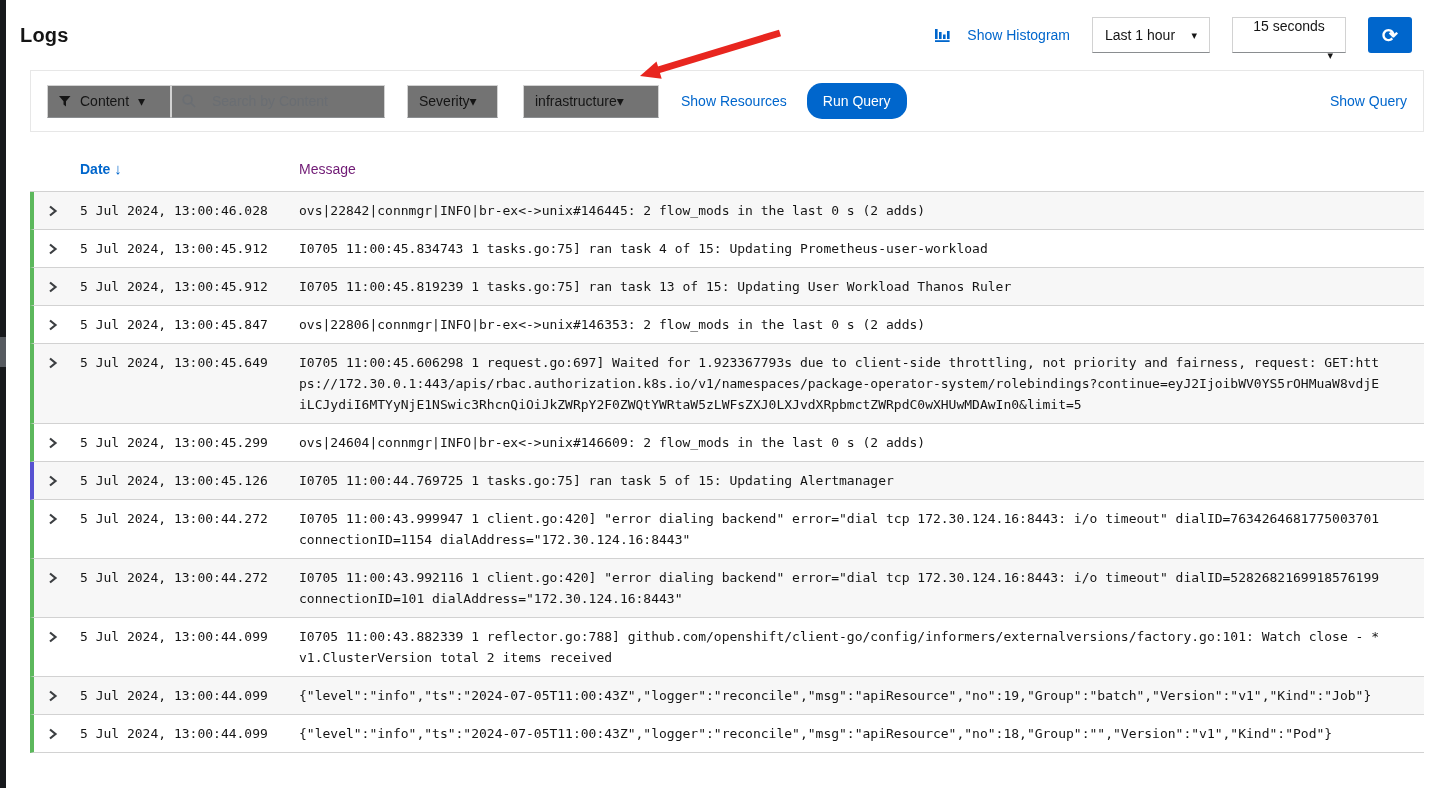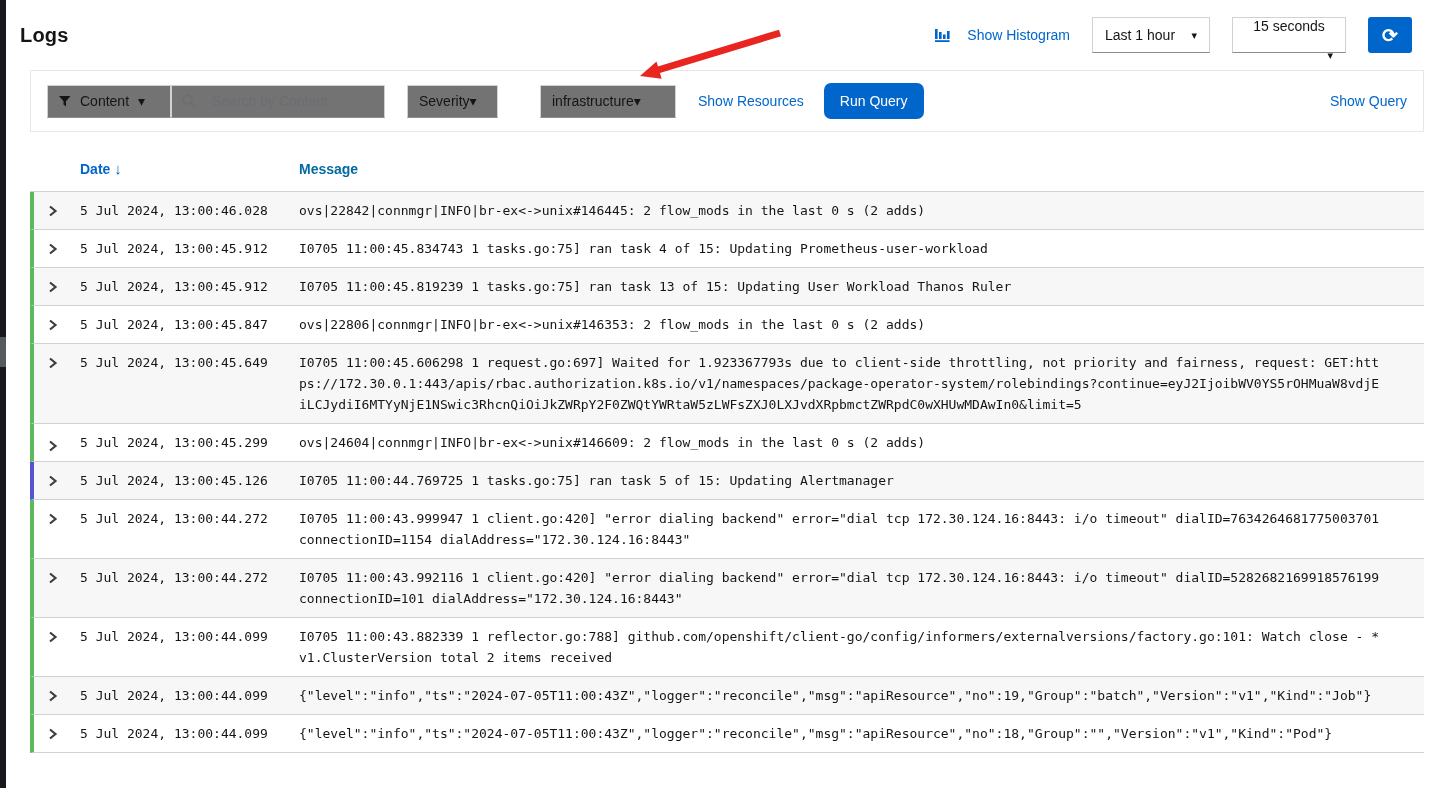--- a/index.html
+++ b/index.html
@@ -33,35 +33,35 @@
   .filter-card {
     margin:0 8px 0 30px; height:62px; border:1px solid #e7e7e7; background:#fff;
     display:flex; align-items:center; padding:0 16px;
   }
   .pf-control { height:33px; background:#737373; border:1px solid #d2d2d2; border-bottom-color:#8a8d90; }
   .sel-content { width:124px; display:inline-flex; align-items:center; gap:9px; padding:0 11px; cursor:pointer; }
   .search-wrap { width:214px; display:inline-flex; align-items:center; gap:16px; padding:0 10px; }
   .search-wrap input { border:none; outline:none; width:100%; font:14px "Liberation Sans",sans-serif; color:#151515; background:transparent; }
   .search-wrap input::placeholder { color:#6a6e73; }
   .sel-severity { width:91px; margin-left:22px; display:inline-flex; align-items:center; padding:0 11px; cursor:pointer; }
-  .sel-namespace { width:136px; margin-left:42px; display:inline-flex; align-items:center; padding:0 11px; cursor:pointer; }
+  .sel-namespace { width:136px; margin-left:25px; display:inline-flex; align-items:center; padding:0 11px; cursor:pointer; }
   .lnk-resources { margin-left:22px; }
   .btn-run {
-    margin-left:20px; height:36px; padding:0 16px; border:none; border-radius:7px;
+    margin-left:20px; height:36px; padding:0 16px; border:none; border-radius:15px;
     background:#0066cc; color:#fff; font:14px "Liberation Sans",sans-serif; cursor:pointer;
   }
   .lnk-showquery { margin-left:auto; }
 
   
   .log-table { margin:0 8px 0 30px; }
   .thead { display:flex; align-items:center; height:60px; padding-top:14px; border-bottom:1px solid #d2d2d2; }
   .th-spacer { width:50px; flex:none; }
   .th-date { width:219px; flex:none; font-weight:700; color:#0066cc; display:flex; align-items:center; gap:4px; cursor:pointer; }
   .th-date .sort { font-size:15px; font-weight:700; }
-  .th-message { font-weight:700; color:#0369a1; }
+  .th-message { font-weight:400; color:#701a75; }
 
   .row { display:flex; border-left:4px solid #5cb85c; border-bottom:1px solid #d2d2d2; padding:8px 0; background:#fff; }
   .row.striped { background:#f7f7f7; }
   .expander { width:46px; flex:none; padding-left:13px; padding-top:4px; cursor:pointer; }
   .cell-date, .cell-msg { font-family:"DejaVu Sans Mono","Liberation Mono",monospace; font-size:13px; line-height:21px; color:#151515; }
   .cell-date { width:219px; flex:none; white-space:nowrap; }
   .cell-msg { flex:1; padding-right:44px; word-break:break-all; }
 
   
   .anno-arrow { position:absolute; left:600px; top:18px; width:200px; height:70px; z-index:9; pointer-events:none; }
@@ -199,21 +199,21 @@
     <div class="expander">
       <span>
         <svg width="11" height="14" viewBox="0 0 11 14">
               <polyline points="3,2.5 8.5,7 3,11.5" fill="none" stroke="#3c3f42" stroke-width="2.2"></polyline>
             </svg>
       </span>
     </div>
     <div class="cell-date">5 Jul 2024, 13:00:45.649</div>
     <div class="cell-msg">I0705 11:00:45.606298 1 request.go:697] Waited for 1.923367793s due to client-side throttling, not priority and fairness, request: GET:https://172.30.0.1:443/apis/rbac.authorization.k8s.io/v1/namespaces/package-operator-system/rolebindings?continue=eyJ2IjoibWV0YS5rOHMuaW8vdjEiLCJydiI6MTYyNjE1NSwic3RhcnQiOiJkZWRpY2F0ZWQtYWRtaW5zLWFsZXJ0LXJvdXRpbmctZWRpdC0wXHUwMDAwIn0&amp;limit=5</div>
   </div>
-      <div class="row" style="border-left-color: rgb(92, 184, 92); align-items: flex-end;">
+      <div class="row" style="border-left-color: rgb(92, 184, 92);">
     <div class="expander">
       <span>
         <svg width="11" height="14" viewBox="0 0 11 14">
               <polyline points="3,2.5 8.5,7 3,11.5" fill="none" stroke="#3c3f42" stroke-width="2.2"></polyline>
             </svg>
       </span>
     </div>
     <div class="cell-date">5 Jul 2024, 13:00:45.299</div>
     <div class="cell-msg">ovs|24604|connmgr|INFO|br-ex&lt;-&gt;unix#146609: 2 flow_mods in the last 0 s (2 adds)</div>
   </div>

